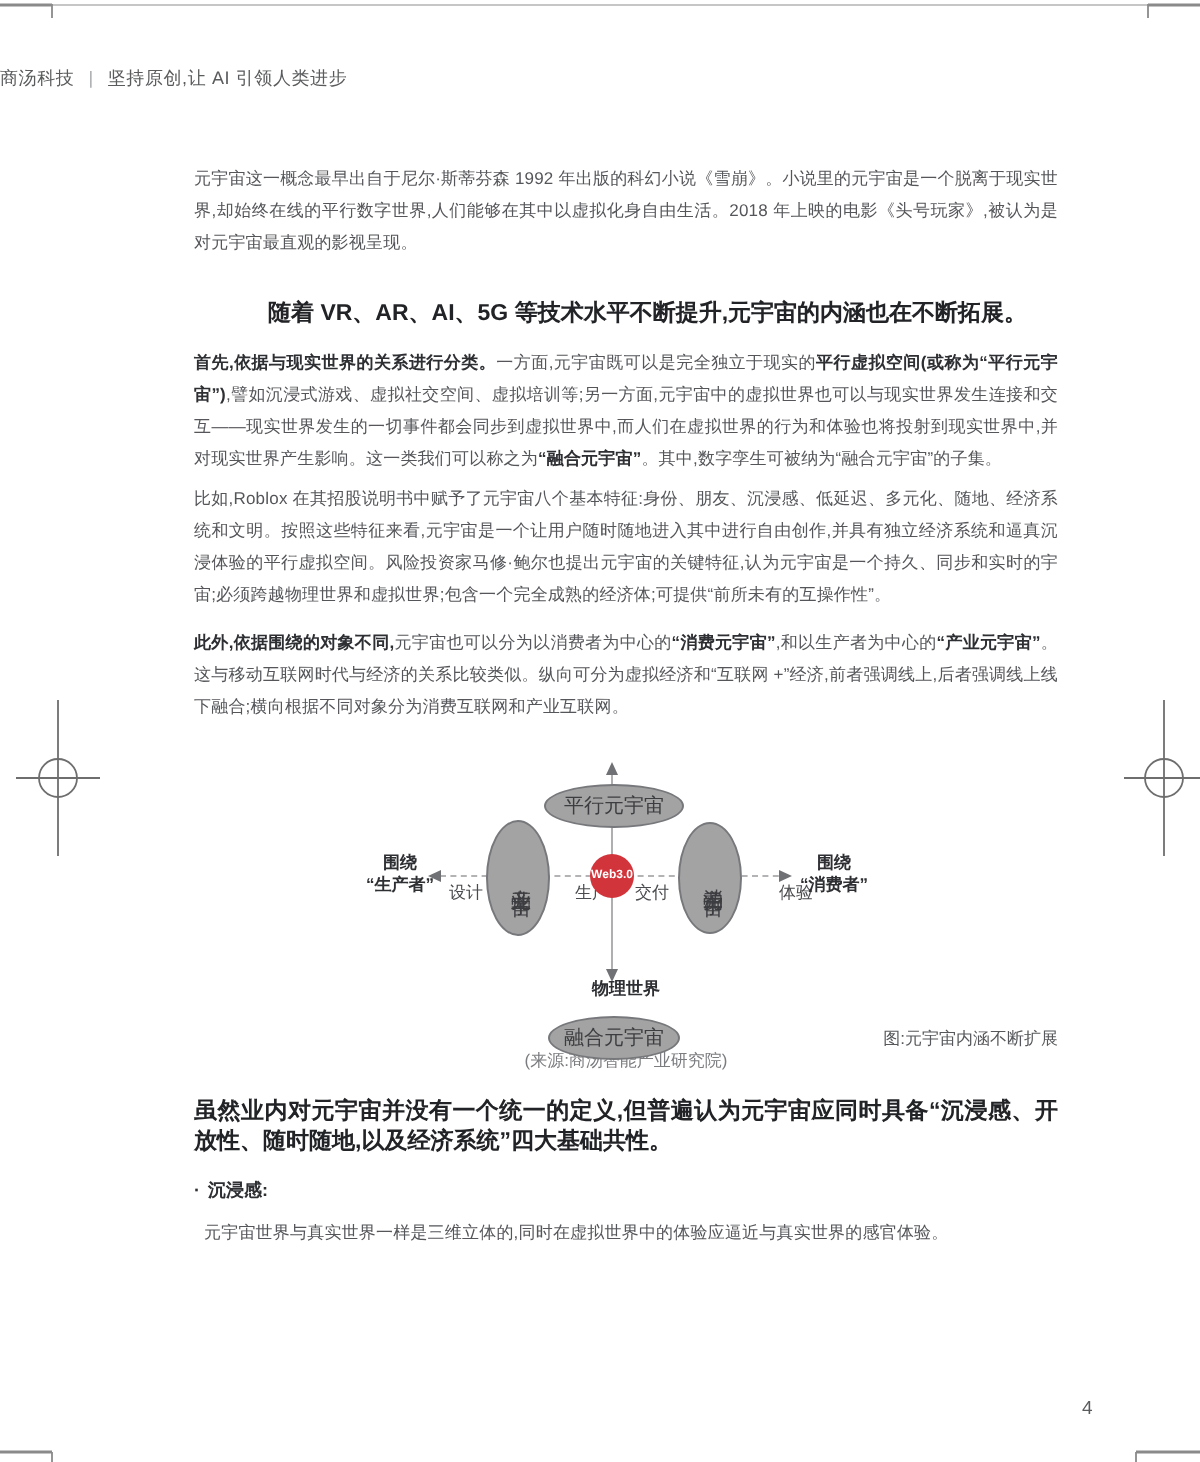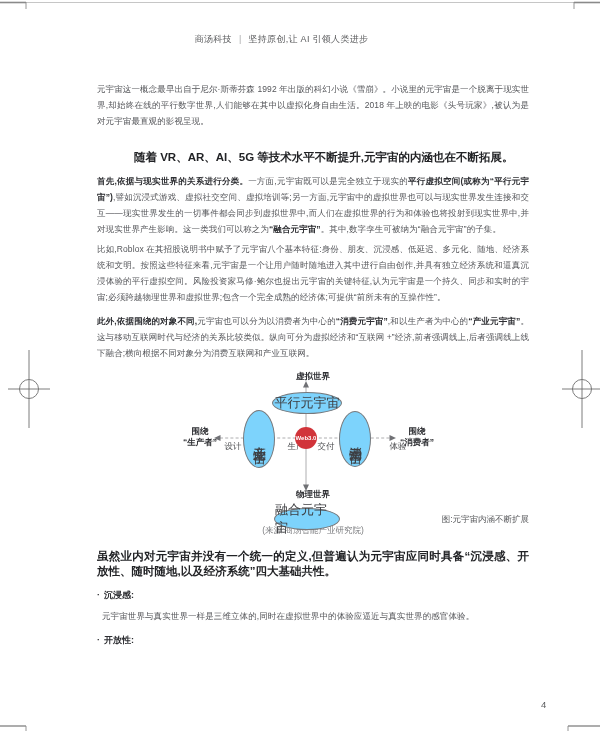--- a/index.html
+++ b/index.html
@@ -4,39 +4,39 @@
 <style>
   html,body{margin:0;padding:0;}
   body{
     width:600px;height:731px;position:relative;background:#ffffff;overflow:hidden;
     font-family:"Liberation Sans","DejaVu Sans",sans-serif;
     -webkit-font-smoothing:antialiased;
   }
   
   .print-marks{position:absolute;left:0;top:0;width:600px;height:731px;z-index:6;pointer-events:none;}
   
-  .header{position:absolute;top:33px;left:0;width:515px;text-align:center;font-size:9px;color:#5a5b5d;letter-spacing:0.3px;z-index:2;padding-left:24px;}
+  .header{position:absolute;top:33px;left:0;width:515px;text-align:left;font-size:9px;color:#5a5b5d;letter-spacing:0.3px;z-index:2;}
   .header .sep{color:#a9aaac;margin:0 7px;font-size:9px;}
   
   .article{position:absolute;left:97px;top:81px;width:432px;z-index:2;color:#55565a;}
   .para{font-size:8.5px;line-height:16px;text-align:justify;margin:0;color:#55565a;letter-spacing:0.1px;}
   .para b{color:#2e2f33;font-weight:700;}
   .hd{font-size:11.5px;line-height:15.5px;font-weight:700;color:#222326;text-align:justify;margin:0;}
   #article-top > div:nth-child(1){margin-bottom:21px;}
   #article-top > div:nth-child(2){margin-bottom:7px;padding-left:37px;}
   #article-top > div:nth-child(3){margin-bottom:4px;}
   #article-top > div:nth-child(4){margin-bottom:8px;}
   #article-top > div:nth-child(5){margin-bottom:0;}
   
   .figure{margin:12px 0 13px;}
   .canvas{position:relative;width:320px;height:132px;margin:0 auto;}
   .axes{position:absolute;left:0;top:0;}
   .axis-label{position:absolute;left:0;right:0;text-align:center;font-size:8.5px;font-weight:700;color:#2e2f33;}
-  .el{position:absolute;background:#7dd3fc;border:1px solid #77787b;border-radius:50%;
-      display:flex;align-items:center;justify-content:center;font-size:13px;color:#3c3d40;z-index:2;}
+  .el{position:absolute;background:#a3a3a3;border:1px solid #77787b;border-radius:50%;
+      display:flex;align-items:center;justify-content:center;font-size:10px;color:#3c3d40;z-index:2;}
   .el.vert{writing-mode:vertical-rl;letter-spacing:1px;}
   .hub{position:absolute;left:142px;top:54px;width:22px;height:22px;border-radius:50%;
        display:flex;align-items:center;justify-content:center;color:#fff;font-size:6px;font-weight:700;z-index:3;}
   .step{position:absolute;top:68px;transform:translateX(-50%);font-size:8.5px;color:#4a4b4e;z-index:2;}
   .side-label{position:absolute;top:53px;text-align:center;font-size:8.5px;line-height:11px;font-weight:700;color:#2e2f33;z-index:2;}
   .fig-caption{margin-top:9px;text-align:right;font-size:8.5px;line-height:11px;color:#57585b;}
   .fig-source{text-align:center;font-size:8.5px;line-height:11px;color:#7b7c7f;}
   
   .h2{margin:0 0 9px;}
   .bullet-title{font-size:9px;line-height:13px;font-weight:700;color:#2e2f33;margin:9px 0 5px;}
@@ -88,21 +88,20 @@
     <div class="canvas">
       <svg class="axes" width="320" height="132" viewBox="0 0 320 132">
         <line x1="153" y1="14" x2="153" y2="112" stroke="#9b9b9d" stroke-width="0.8"></line>
         <polygon points="153,8 150,14.5 156,14.5" fill="#707175"></polygon>
         <polygon points="153,118 150,111.5 156,111.5" fill="#707175"></polygon>
         <line x1="67" y1="65" x2="237" y2="65" stroke="#9b9b9d" stroke-width="0.8" stroke-dasharray="3,2.2"></line>
         <polygon points="61,65 67.5,62 67.5,68" fill="#707175"></polygon>
         <polygon points="243,65 236.5,62 236.5,68" fill="#707175"></polygon>
       </svg>
 
-      <div class="axis-label" style="top:-2px;">虚拟世界</div>
       <div class="axis-label" style="top:116px;">物理世界</div>
 
       <div class="el" style="left:119px;top:19px;width:68px;height:20px;">平行元宇宙</div>
       <div class="el vert" style="left:90px;top:37px;width:30px;height:56px;">产业元宇宙</div>
       <div class="el vert" style="left:186px;top:38px;width:30px;height:54px;">消费元宇宙</div>
       <div class="el" style="left:121px;top:91px;width:64px;height:20px;margin-top:44px;">融合元宇宙</div>
 
       <div class="hub" id="web3-hub" style="background: rgb(209, 52, 58);">Web3.0</div>
 
       <span class="step" style="left:80px;">设计</span>
@@ -124,18 +123,17 @@
   </div>
 
   <div class="hd h2">虽然业内对元宇宙并没有一个统一的定义,但普遍认为元宇宙应同时具备“沉浸感、开放性、随时随地,以及经济系统”四大基础共性。</div>
 
   <div>
     <div class="bullet-title"><span class="marker">·</span><span>沉浸感:</span></div>
     <div class="bullet-body">元宇宙世界与真实世界一样是三维立体的,同时在虚拟世界中的体验应逼近与真实世界的感官体验。</div>
   </div>
 
   <div>
-    <div class="bullet-title"><span class="marker">·</span><span>开放性:</span></div>
   </div>
 
 </div>
 
 <div class="page-number">4</div>
 
 </body></html>

